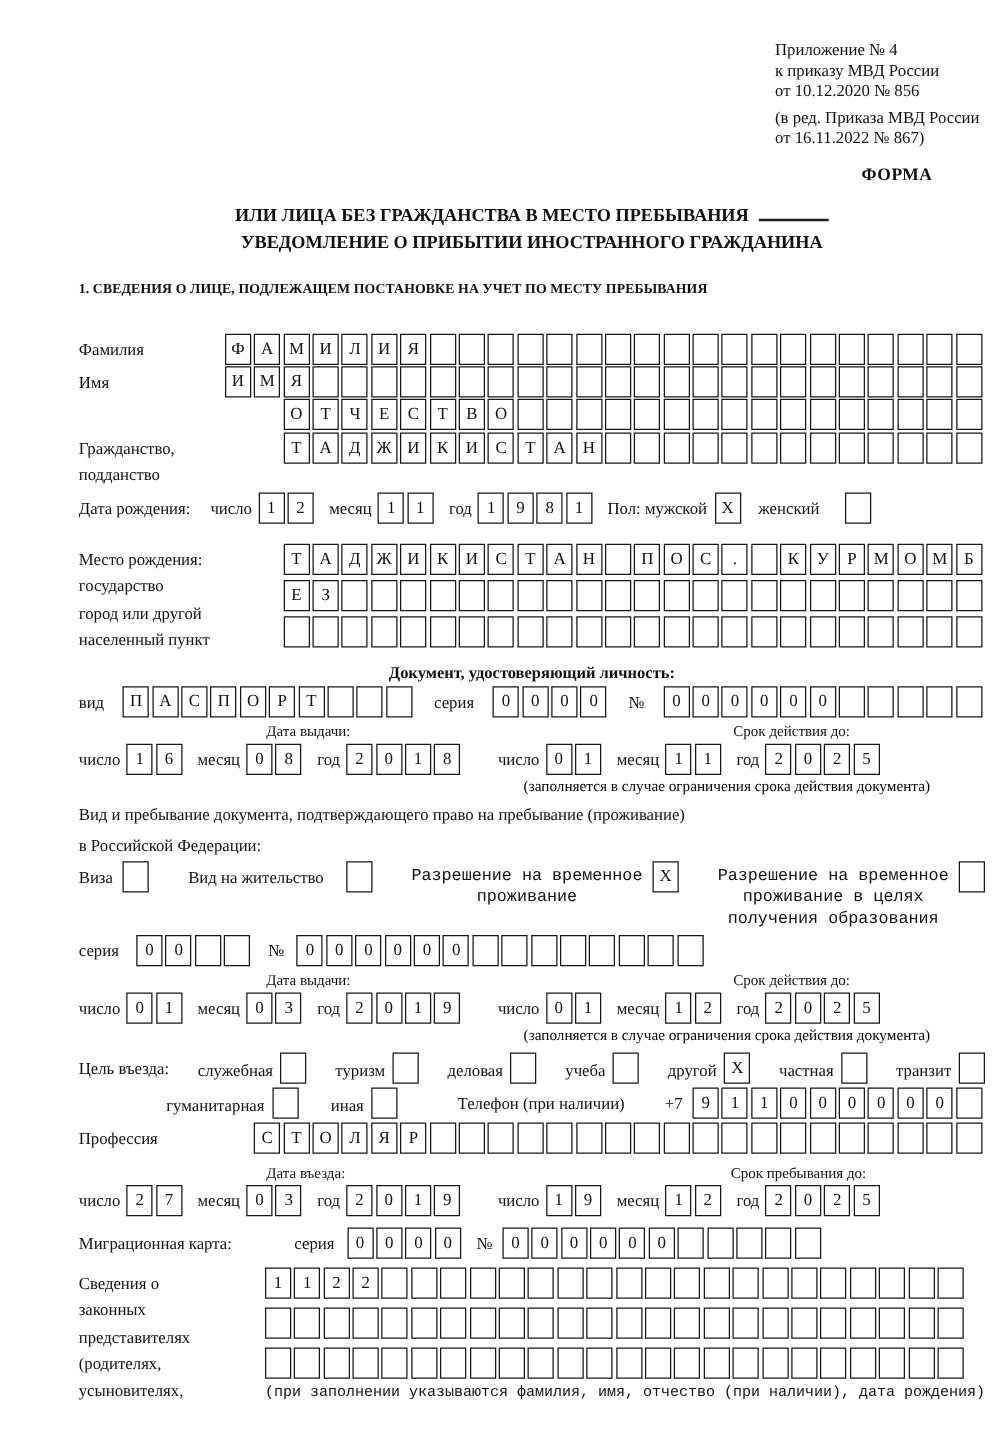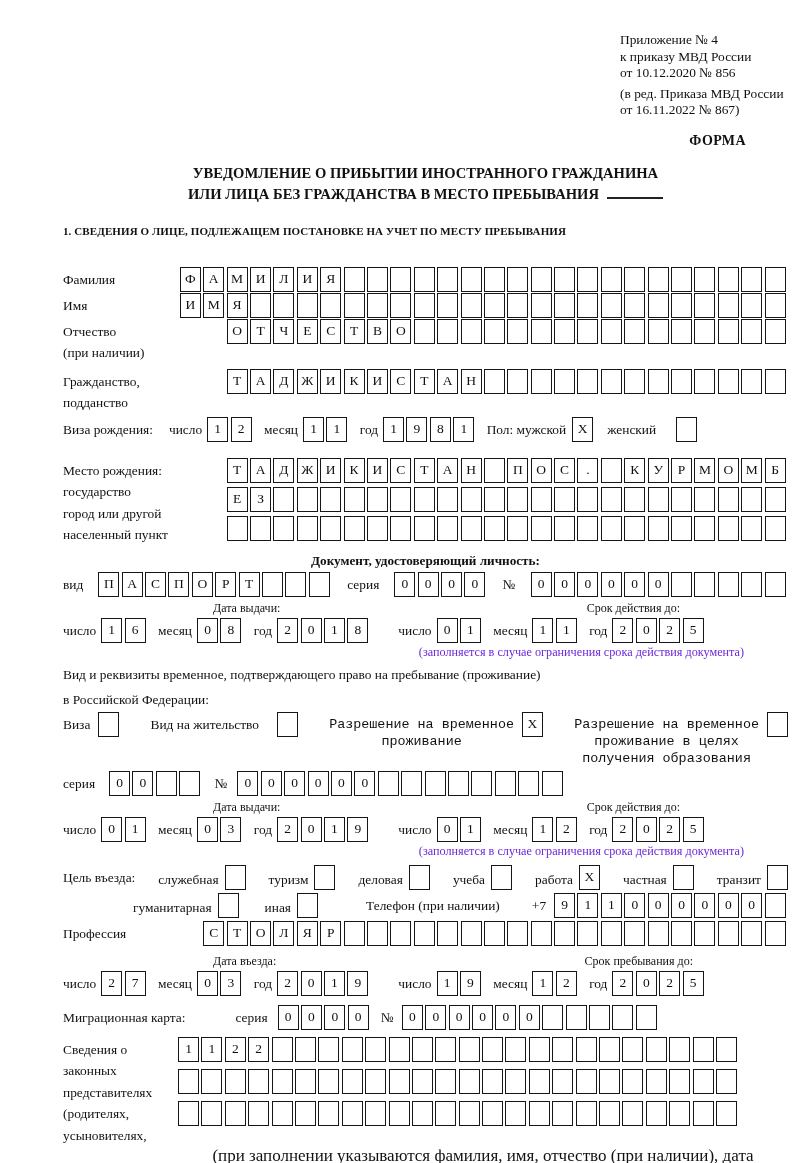--- a/index.html
+++ b/index.html
@@ -33,55 +33,55 @@
   .mb1{margin-bottom:1px;} .mb2{margin-bottom:2px;} .mb3{margin-bottom:3px;font-family:Liberation Serif, serif;}
   .mb4{margin-bottom:4px;} .mb10{} .mb16{margin-bottom:16px;}
   .labcol{line-height:16.5px;padding-top:5px;flex:0 0 auto;}
   .labcol div{margin-bottom:5px;}
 
   .dg{display:flex;align-items:flex-start;}
   .dg .lab{padding-top:5px;}
   .dg .cells{margin-right:10px;}
   .dg .lab{margin-right:5px;}
   .dhead{display:flex;font-size:12px;margin-top:4px;margin-bottom:2px;}
-  .note{text-align:right;padding-right:44px;font-size:12.2px;margin-top:2px;color:#6d28d9;}
+  .note{text-align:right;padding-right:44px;font-size:12.2px;margin-top:2px;color:#000000;}
   .center-bold{text-align:center;font-weight:bold;font-size:13.2px;margin-top:4px;margin-bottom:3px;}
 
   .introline{line-height:21px;margin-top:4px;}
   .opt{display:flex;align-items:flex-start;}
   .optlab{padding-top:5px;margin-right:8px;}
   .optlab.center{text-align:center;line-height:17px;padding-top:4px;font-family:Liberation Mono, monospace;}
   .opts{display:flex;justify-content:space-between;margin-top:2px;margin-bottom:4px;}
 
   .pair{display:flex;align-items:center;}
   .pair .optlab{margin-right:6px;}
 
-  .repnote{text-align:center;font-size:17px;margin-top:20px;}
+  .repnote{text-align:center;font-size:12px;margin-top:4px;font-family:Liberation Mono, monospace;}
   .bplabel{width:115px;}
   .replabel{width:115px;}
 </style>
 </head>
 <body>
 
 <div class="content">
 
   <div class="hdr">
     <div>Приложение № 4</div>
     <div>к приказу МВД России</div>
     <div>от 10.12.2020 № 856</div>
     <div class="gap"></div>
     <div>(в ред. Приказа МВД России</div>
     <div>от 16.11.2022 № 867)</div>
   </div>
 
   <div class="forma">ФОРМА</div>
 
   <div class="title">
+    <div><span>ИЛИ ЛИЦА БЕЗ ГРАЖДАНСТВА В МЕСТО ПРЕБЫВАНИЯ</span><span class="title-underline"></span></div>
     <div>УВЕДОМЛЕНИЕ О ПРИБЫТИИ ИНОСТРАННОГО ГРАЖДАНИНА</div>
-    <div><span>ИЛИ ЛИЦА БЕЗ ГРАЖДАНСТВА В МЕСТО ПРЕБЫВАНИЯ</span><span class="title-underline"></span></div>
   </div>
 
   <div class="sect">1. СВЕДЕНИЯ О ЛИЦЕ, ПОДЛЕЖАЩЕМ ПОСТАНОВКЕ НА УЧЕТ ПО МЕСТУ ПРЕБЫВАНИЯ</div>
 
   <div class="rows">
 
     <div class="f mb1">
       <span class="lab">Фамилия</span>
       <span class="sp"></span>
       <span class="cells">
@@ -141,24 +141,20 @@
           <span class="cell"></span>
           <span class="cell"></span>
           <span class="cell"></span>
           <span class="cell"></span>
           <span class="cell"></span>
           <span class="cell"></span>
         </span>
     </div>
 
     <div class="f mb2">
-      <span class="labcol">
-        <div>Отчество</div>
-        <div>(при наличии)</div>
-      </span>
       <span class="sp"></span>
       <span class="cells">
           <span class="cell">О</span>
           <span class="cell">Т</span>
           <span class="cell">Ч</span>
           <span class="cell">Е</span>
           <span class="cell">С</span>
           <span class="cell">Т</span>
           <span class="cell">В</span>
           <span class="cell">О</span>
@@ -209,21 +205,21 @@
           <span class="cell"></span>
           <span class="cell"></span>
           <span class="cell"></span>
           <span class="cell"></span>
           <span class="cell"></span>
           <span class="cell"></span>
         </span>
     </div>
 
     <div class="f mb16">
-      <span class="lab">Виза рождения:</span>
+      <span class="lab">Дата рождения:</span>
       <span style="width:16px"></span>
       <span class="dg">
         <span class="lab">число</span>
         <span class="cells">
             <span class="cell">1</span>
             <span class="cell">2</span>
           </span>
         <span class="lab">месяц</span>
         <span class="cells">
             <span class="cell">1</span>
@@ -416,21 +412,21 @@
             <span class="cell">2</span>
             <span class="cell">0</span>
             <span class="cell">2</span>
             <span class="cell">5</span>
           </span>
       </span>
     </div>
 
     <div class="note">(заполняется в случае ограничения срока действия документа)</div>
 
-    <div class="introline">Вид и реквизиты временное, подтверждающего право на пребывание (проживание)</div>
+    <div class="introline">Вид и пребывание документа, подтверждающего право на пребывание (проживание)</div>
     <div class="introline">в Российской Федерации:</div>
 
     <div class="opts">
       <span class="opt">
         <span class="optlab">Виза</span>
         <span class="cb"></span>
       </span>
       <span class="opt">
         <span class="optlab" style="margin-right:18px">Вид на жительство</span>
         <span class="cb"></span>
@@ -539,21 +535,21 @@
       </span>
       <span class="pair">
         <span class="optlab">деловая</span>
         <span class="cb"></span>
       </span>
       <span class="pair">
         <span class="optlab">учеба</span>
         <span class="cb"></span>
       </span>
       <span class="pair">
-        <span class="optlab">работа</span>
+        <span class="optlab">другой</span>
         <span class="cb">X</span>
       </span>
       <span class="pair">
         <span class="optlab">частная</span>
         <span class="cb"></span>
       </span>
       <span class="pair">
         <span class="optlab">транзит</span>
         <span class="cb"></span>
       </span>

